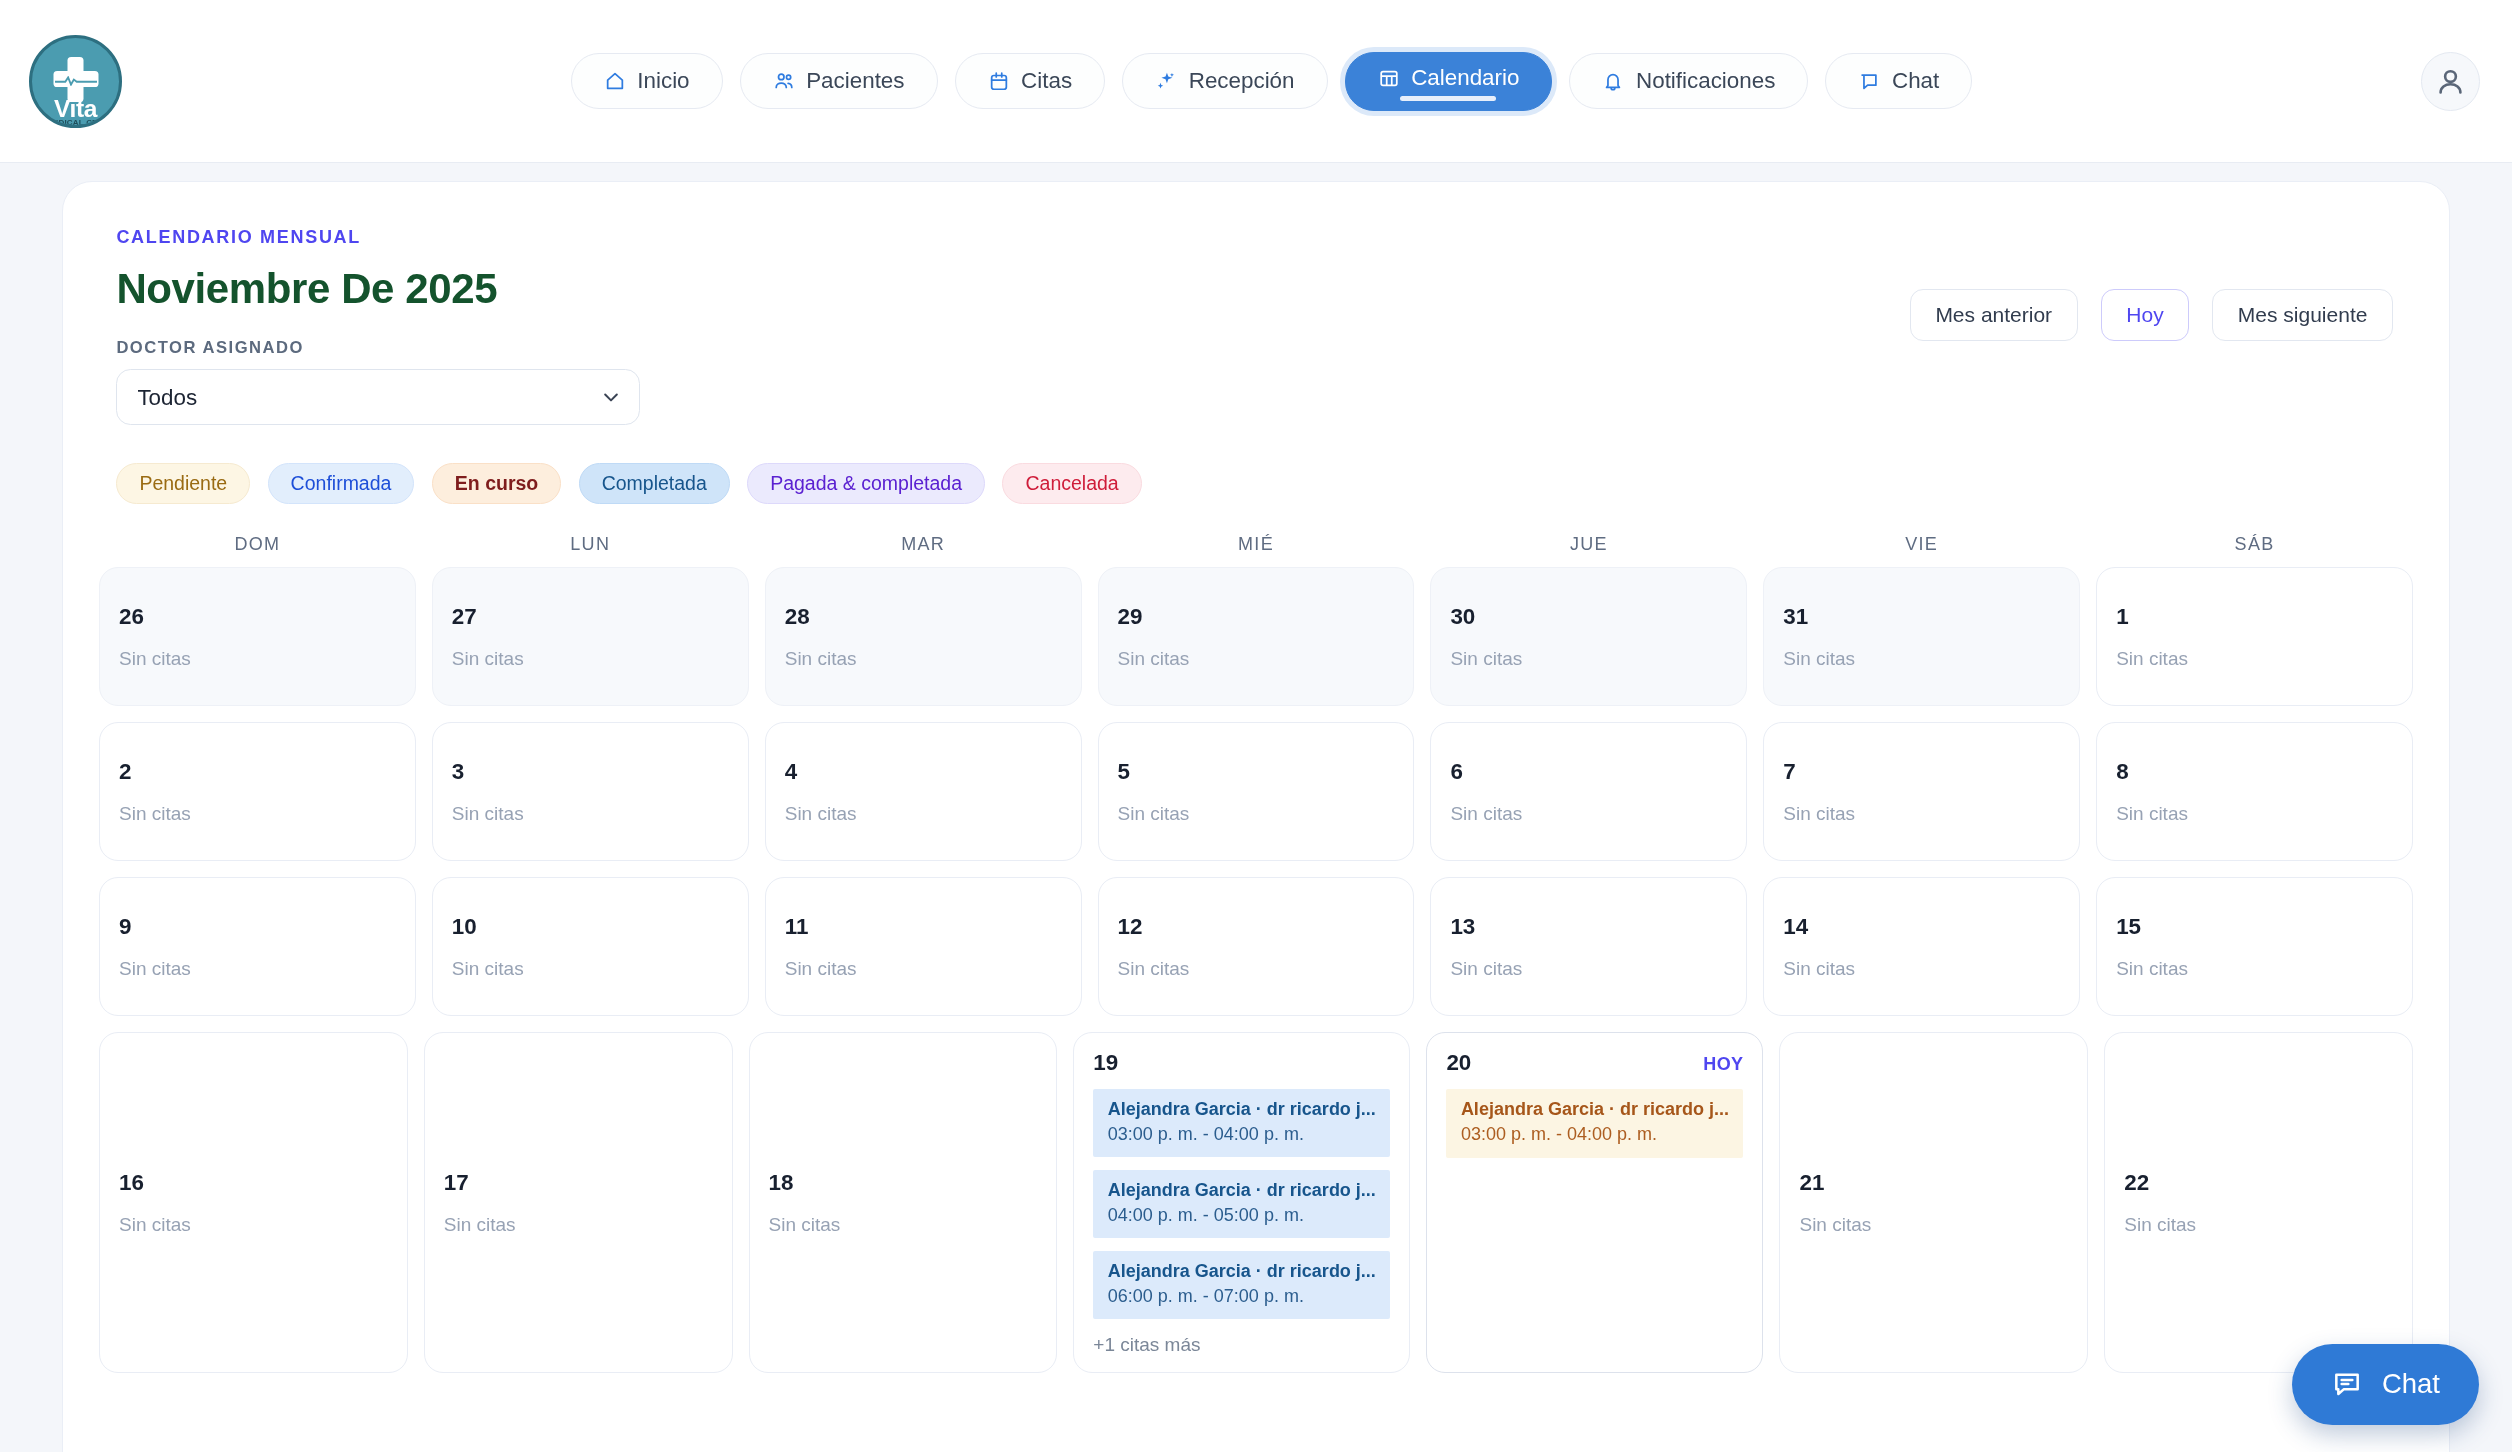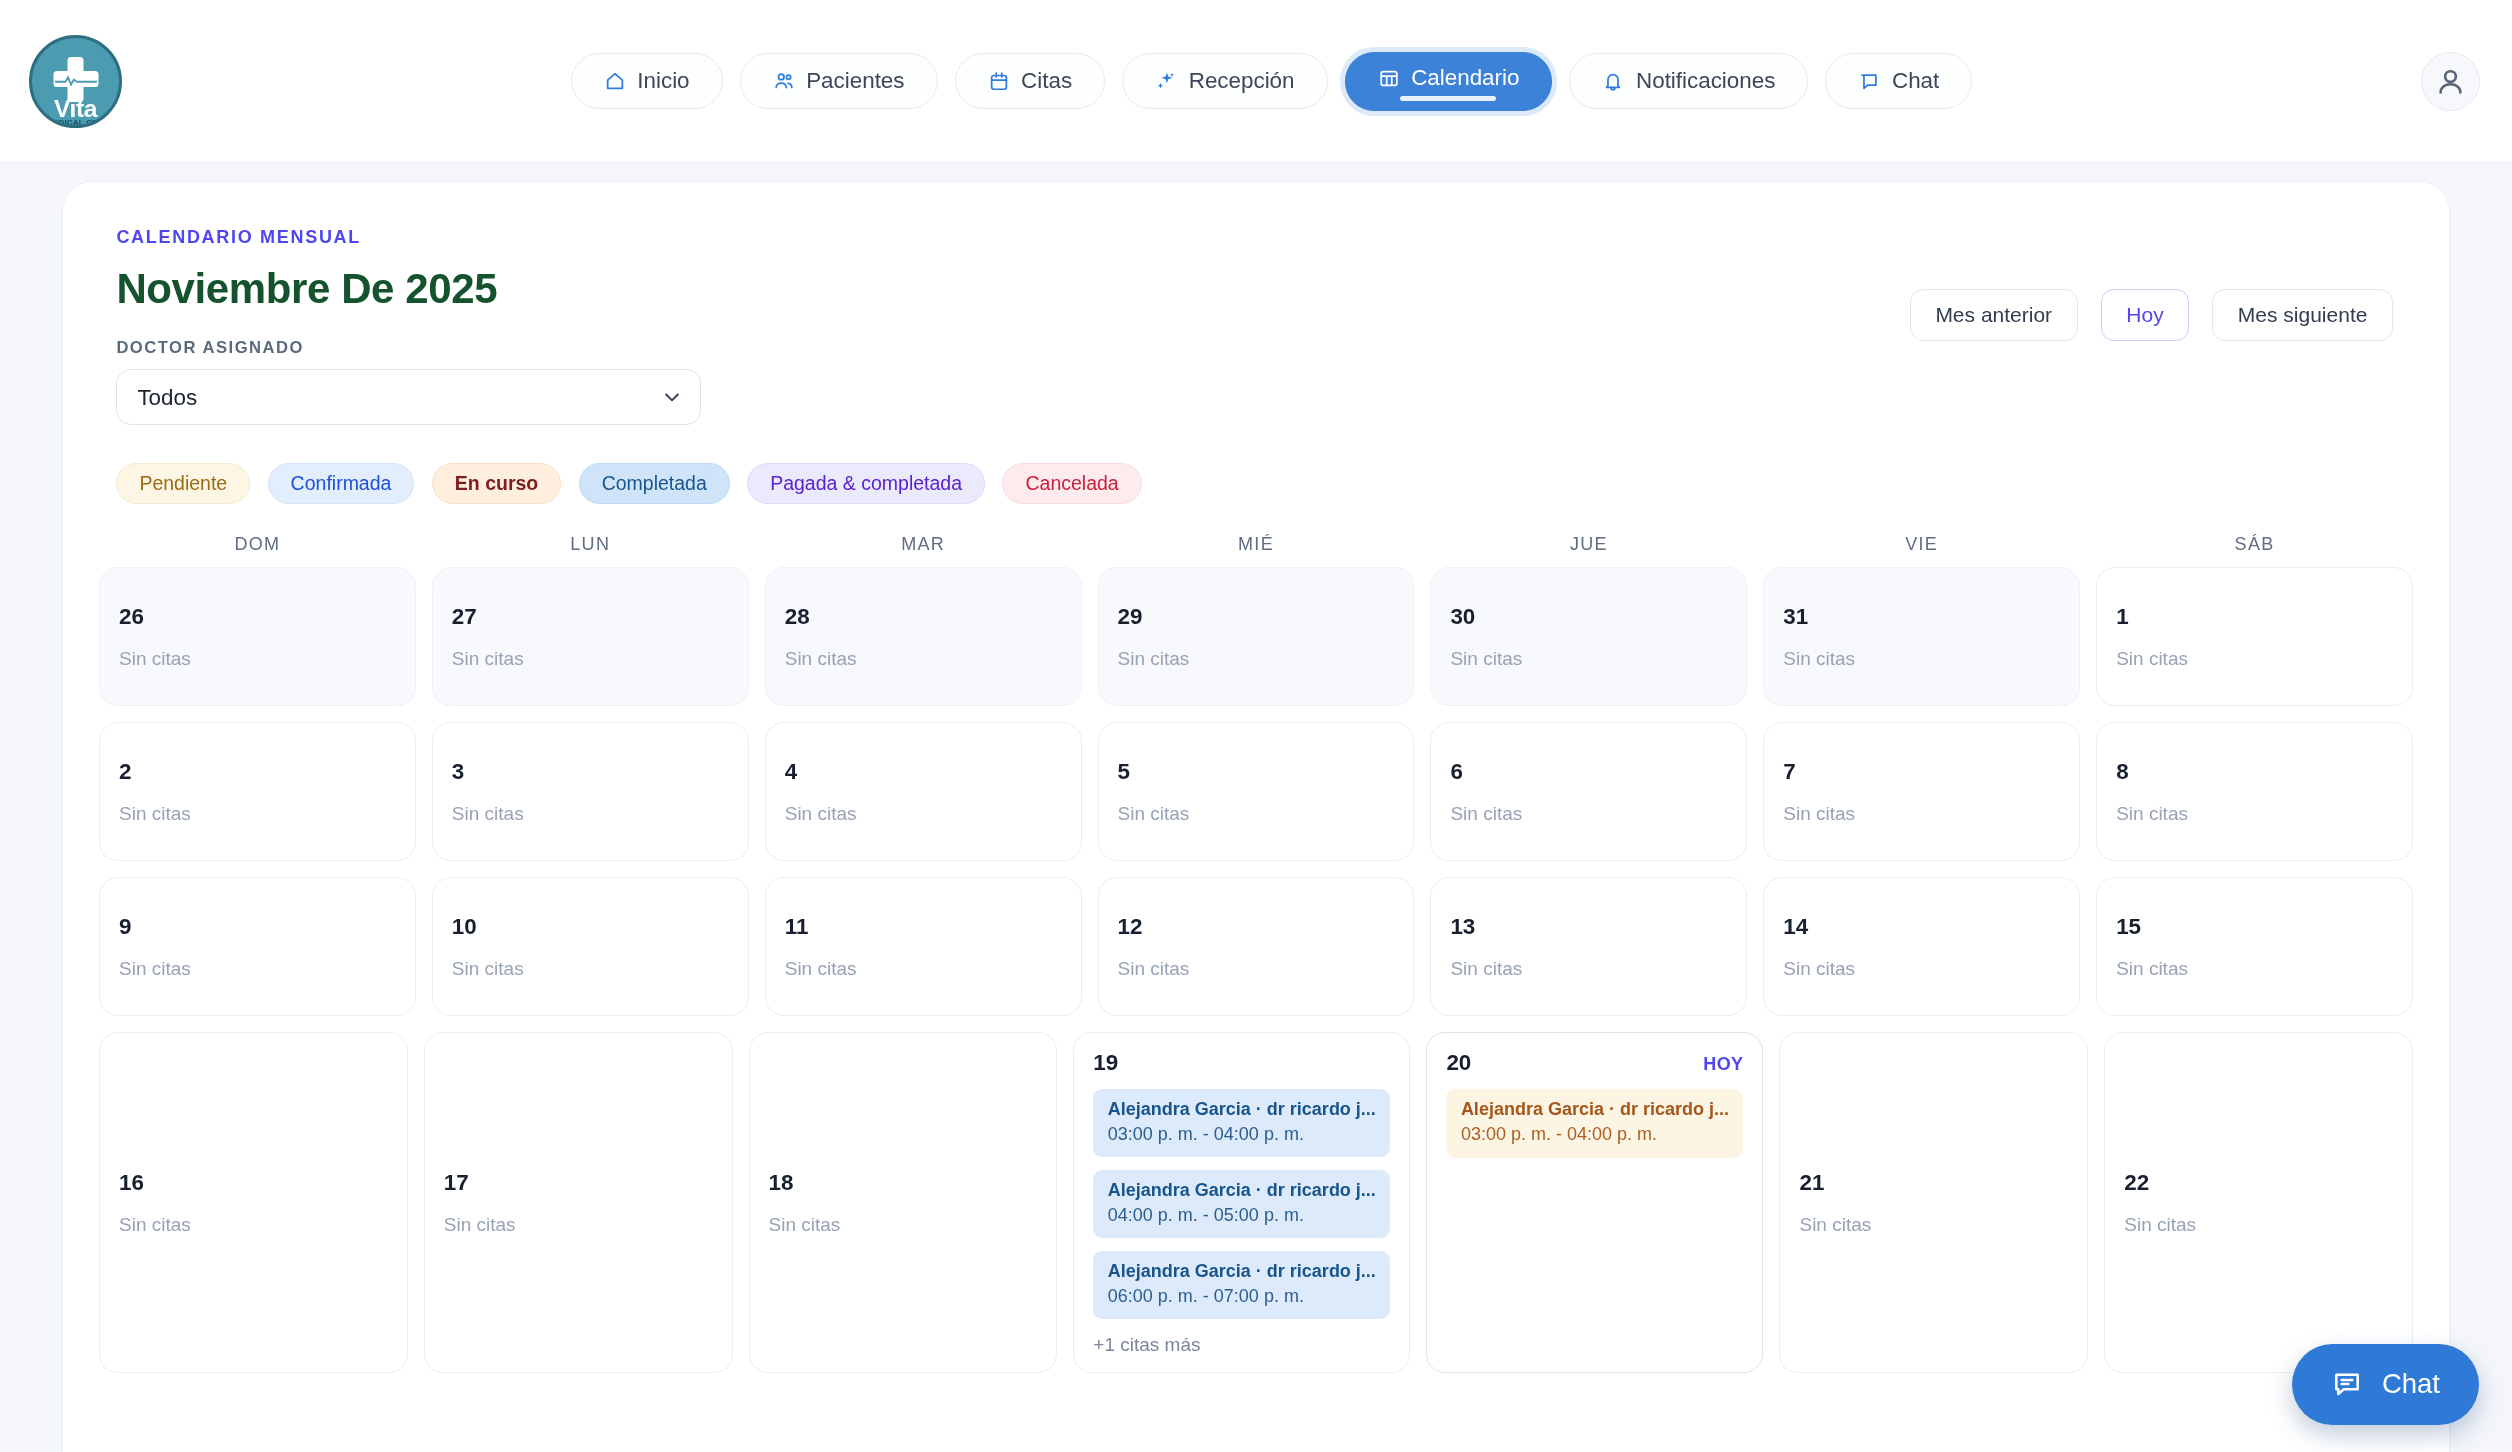--- a/index.html
+++ b/index.html
@@ -159,21 +159,21 @@
     color: #5c6a7e;
     font-size: 16.6px;
     font-weight: bold;
     letter-spacing: 1.5px;
     margin: 24.6px 0 0 17.4px;
   }
 
   .select-wrap {
     position: relative;
     margin: 11.6px 0 0 17.4px;
-    width: 585px;
+    width: 524px;
   }
   select.doctor {
     appearance: none; -webkit-appearance: none;
     width: 100%;
     height: 56px;
     border: 0.7px solid #dfe5ee;
     border-radius: 14.5px;
     background: #ffffff;
     padding: 0 43px 0 20px;
     font-family: "Liberation Sans", sans-serif;
@@ -293,21 +293,21 @@
     letter-spacing: 0.4px;
   }
   .nocitas {
     color: #97a2b4;
     font-size: 19px;
     margin-top: 19px;
   }
 
   .events { margin-top: 14.5px; display: flex; flex-direction: column; gap: 13px; }
   .ev {
-    border-radius: 9px;
+    border-radius: 2px;
     padding: 10px 14.5px 11.6px 14.5px;
     cursor: pointer;
   }
   .ev .evt {
     font-size: 18px;
     font-weight: bold;
     line-height: 1.15;
     white-space: nowrap;
     overflow: hidden;
   }

